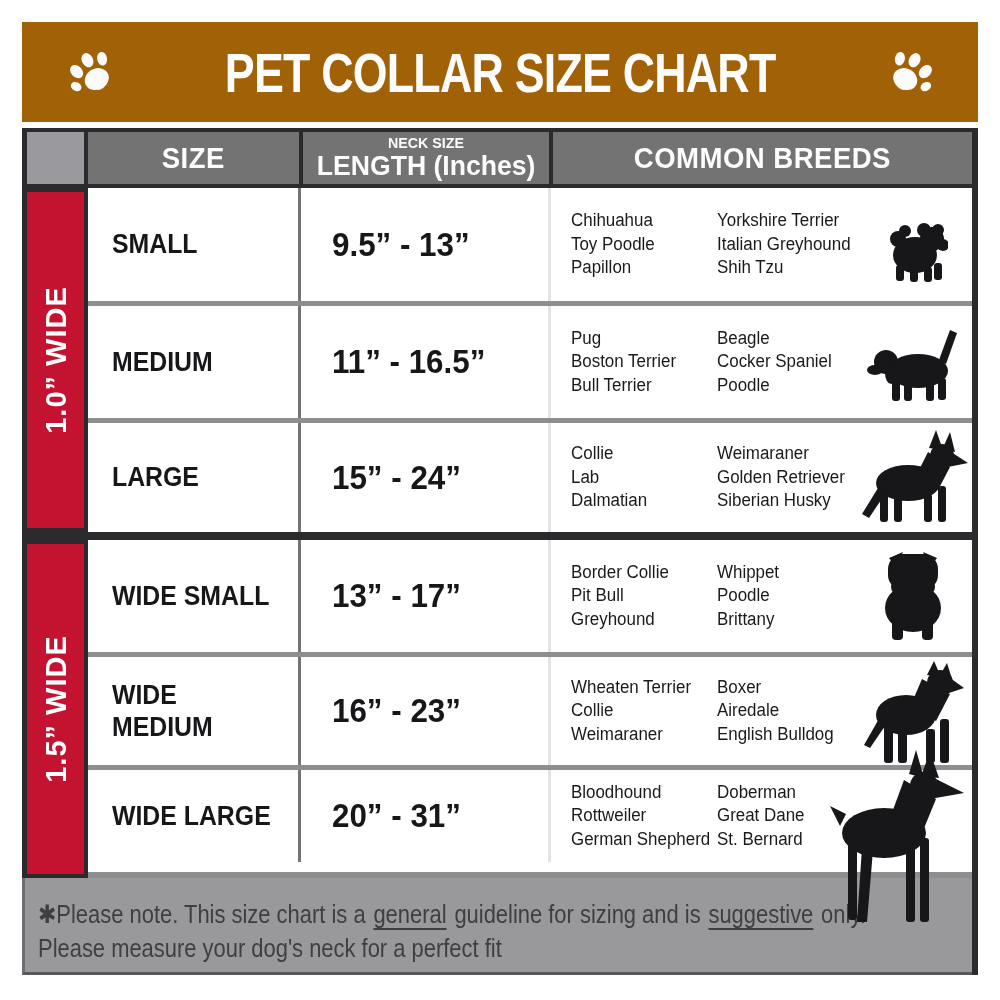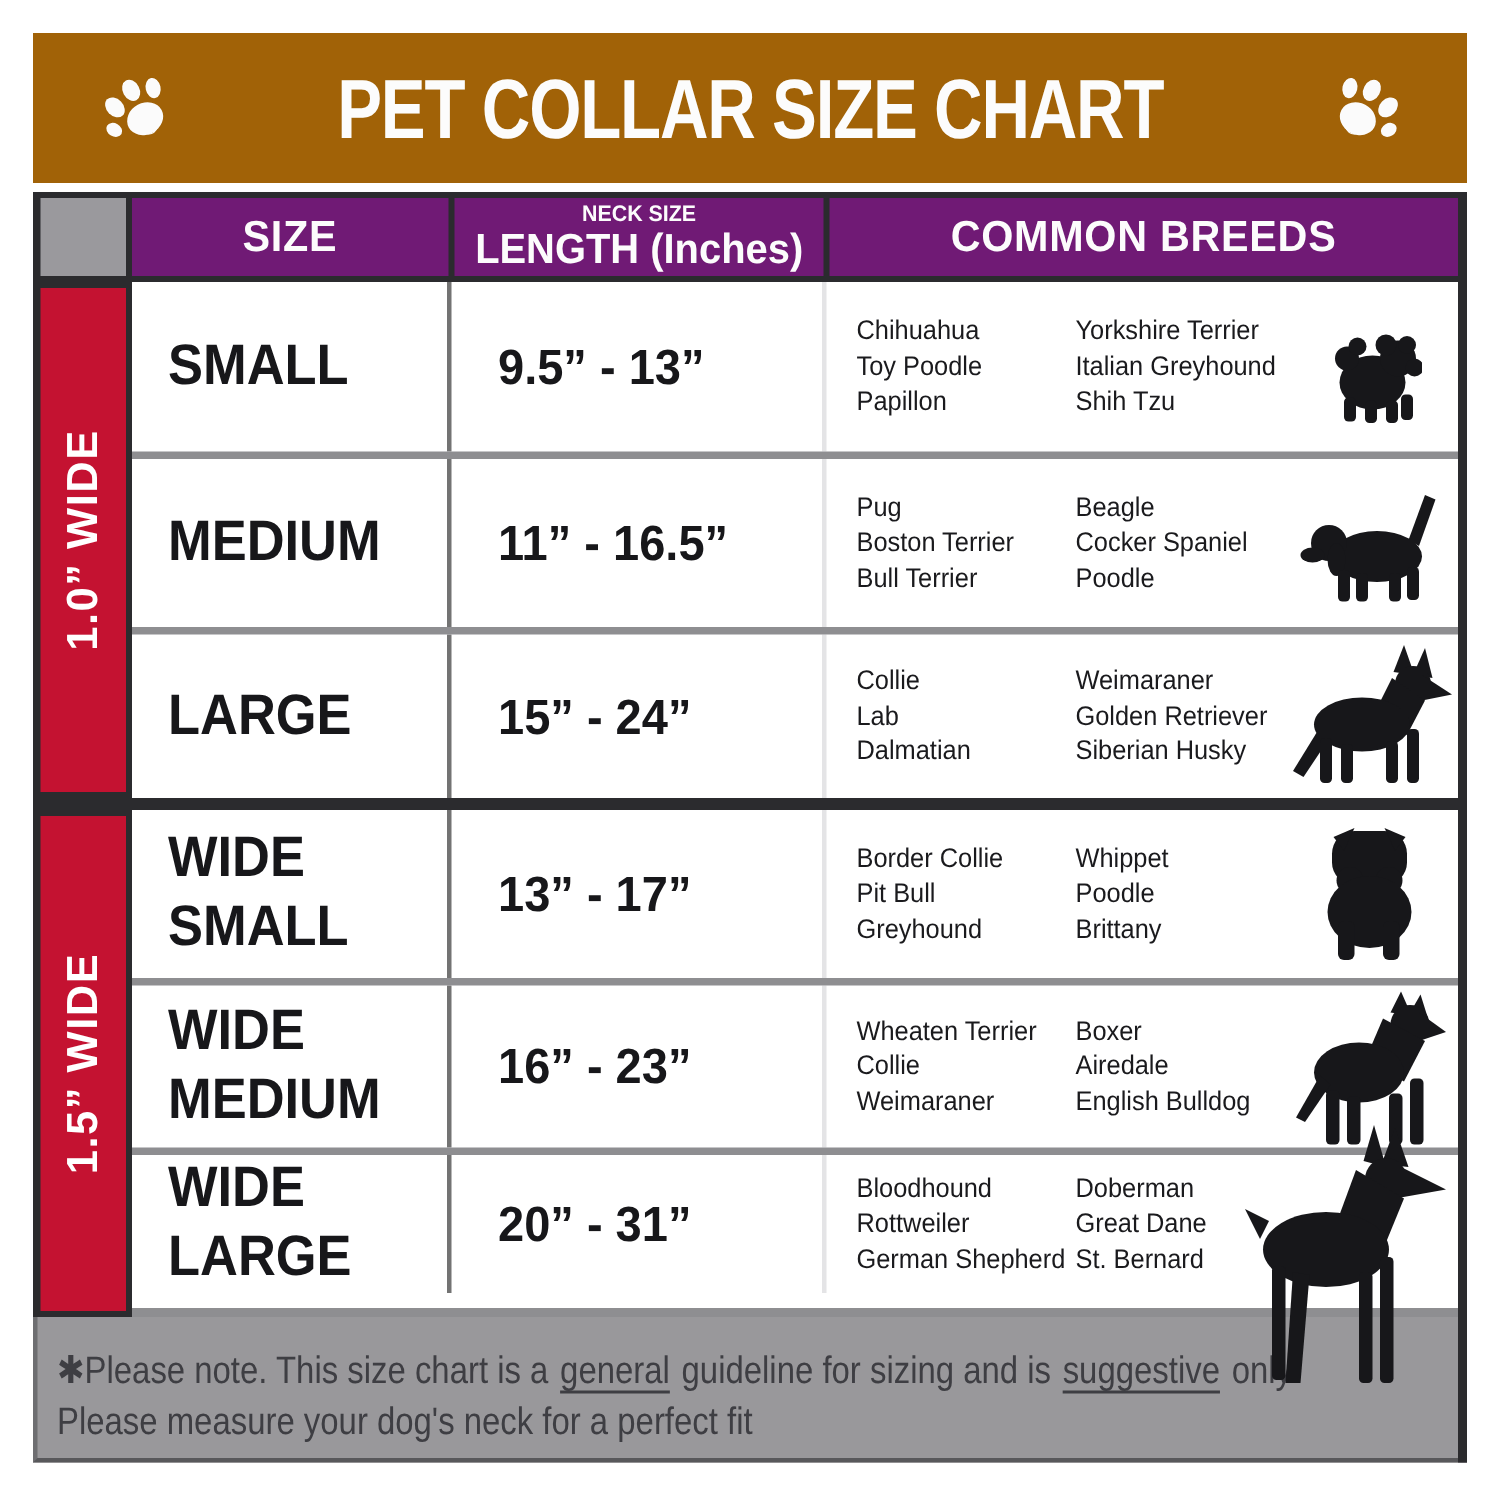--- a/index.html
+++ b/index.html
@@ -14,21 +14,21 @@
   .paw{position:absolute;top:19px;width:62px;height:62px;}
   .paw-left{left:40px;}
   .paw-right{right:38px;transform:scaleX(-1);}
 
   
   .table{position:absolute;left:22px;top:128px;width:956px;height:847px;background:#ffffff;}
 
   
   .thead{position:absolute;left:0;top:0;width:956px;height:60px;background:#2B2B2E;}
   .corner{position:absolute;left:5px;top:4px;width:57px;height:52px;background:#9A999D;}
-  .hcell{position:absolute;top:4px;height:52px;background:#701a75;display:flex;
+  .hcell{position:absolute;top:4px;height:52px;background:#737373;display:flex;
          align-items:center;justify-content:center;color:#FCFCFC;font-weight:bold;}
   .h-size{left:66px;width:211px;}
   .h-neck{left:281px;width:246px;flex-direction:column;line-height:1.08;}
   .h-breeds{left:531px;width:419px;}
   .h-big{font-size:29px;transform:scaleX(.95);letter-spacing:.5px;white-space:nowrap;}
   .neck-small{font-size:15px;transform:scaleX(.95);}
   .neck-main{font-size:28px;transform:scaleX(.95);white-space:nowrap;}
 
   
   .side{position:absolute;left:0;top:60px;width:66px;height:690px;background:#2B2B2E;}
@@ -41,21 +41,21 @@
   
   .row{position:absolute;left:66px;width:884px;background:#ffffff;display:grid;
        grid-template-columns:210px 250px 1fr;}
   .r0{top:60px;height:113px;}
   .r1{top:178px;height:112px;}
   .r2{top:295px;height:109px;}
   .r3{top:412px;height:112px;}
   .r4{top:529px;height:108px;}
   .r5{top:642px;height:92px;border-radius:10px;}
   .cell{box-sizing:border-box;}
-  .c-size{display:flex;align-items:center;padding-left:24px;font-weight:bold;font-size:38px;
+  .c-size{display:flex;align-items:center;padding-left:24px;font-weight:bold;font-size:27px;
           line-height:1.2;color:#17171A;}
   .c-size span{transform:scaleX(.92);transform-origin:left center;}
   .c-len{display:flex;align-items:center;padding-left:31px;font-weight:bold;font-size:33px;
          border-left:3px solid #737373;color:#17171A;}
   .c-len span{transform:scaleX(.95);transform-origin:left center;white-space:nowrap;}
   .c-breeds{display:flex;align-items:center;padding-left:20px;border-left:3px solid #E4E4E6;}
   .bl{list-style:none;margin:0;padding:0;font-size:18px;line-height:23.5px;color:#1A1A1D;
       transform:scaleX(.94);transform-origin:left center;white-space:nowrap;}
   .bl1{width:146px;}
 

